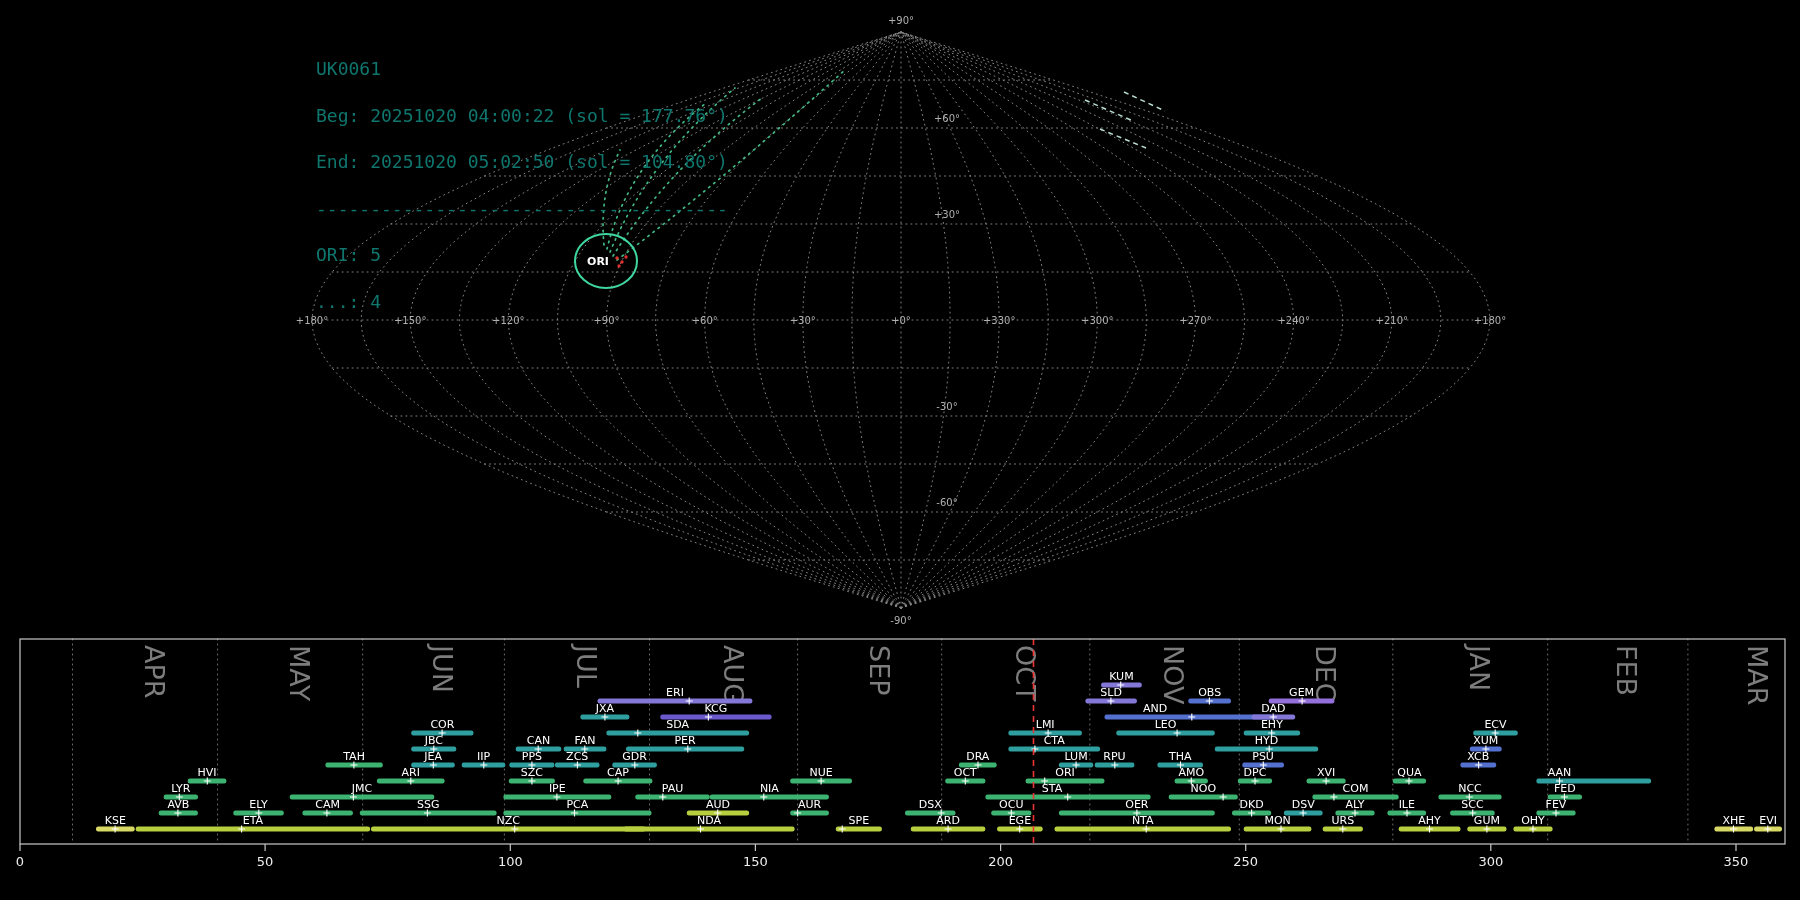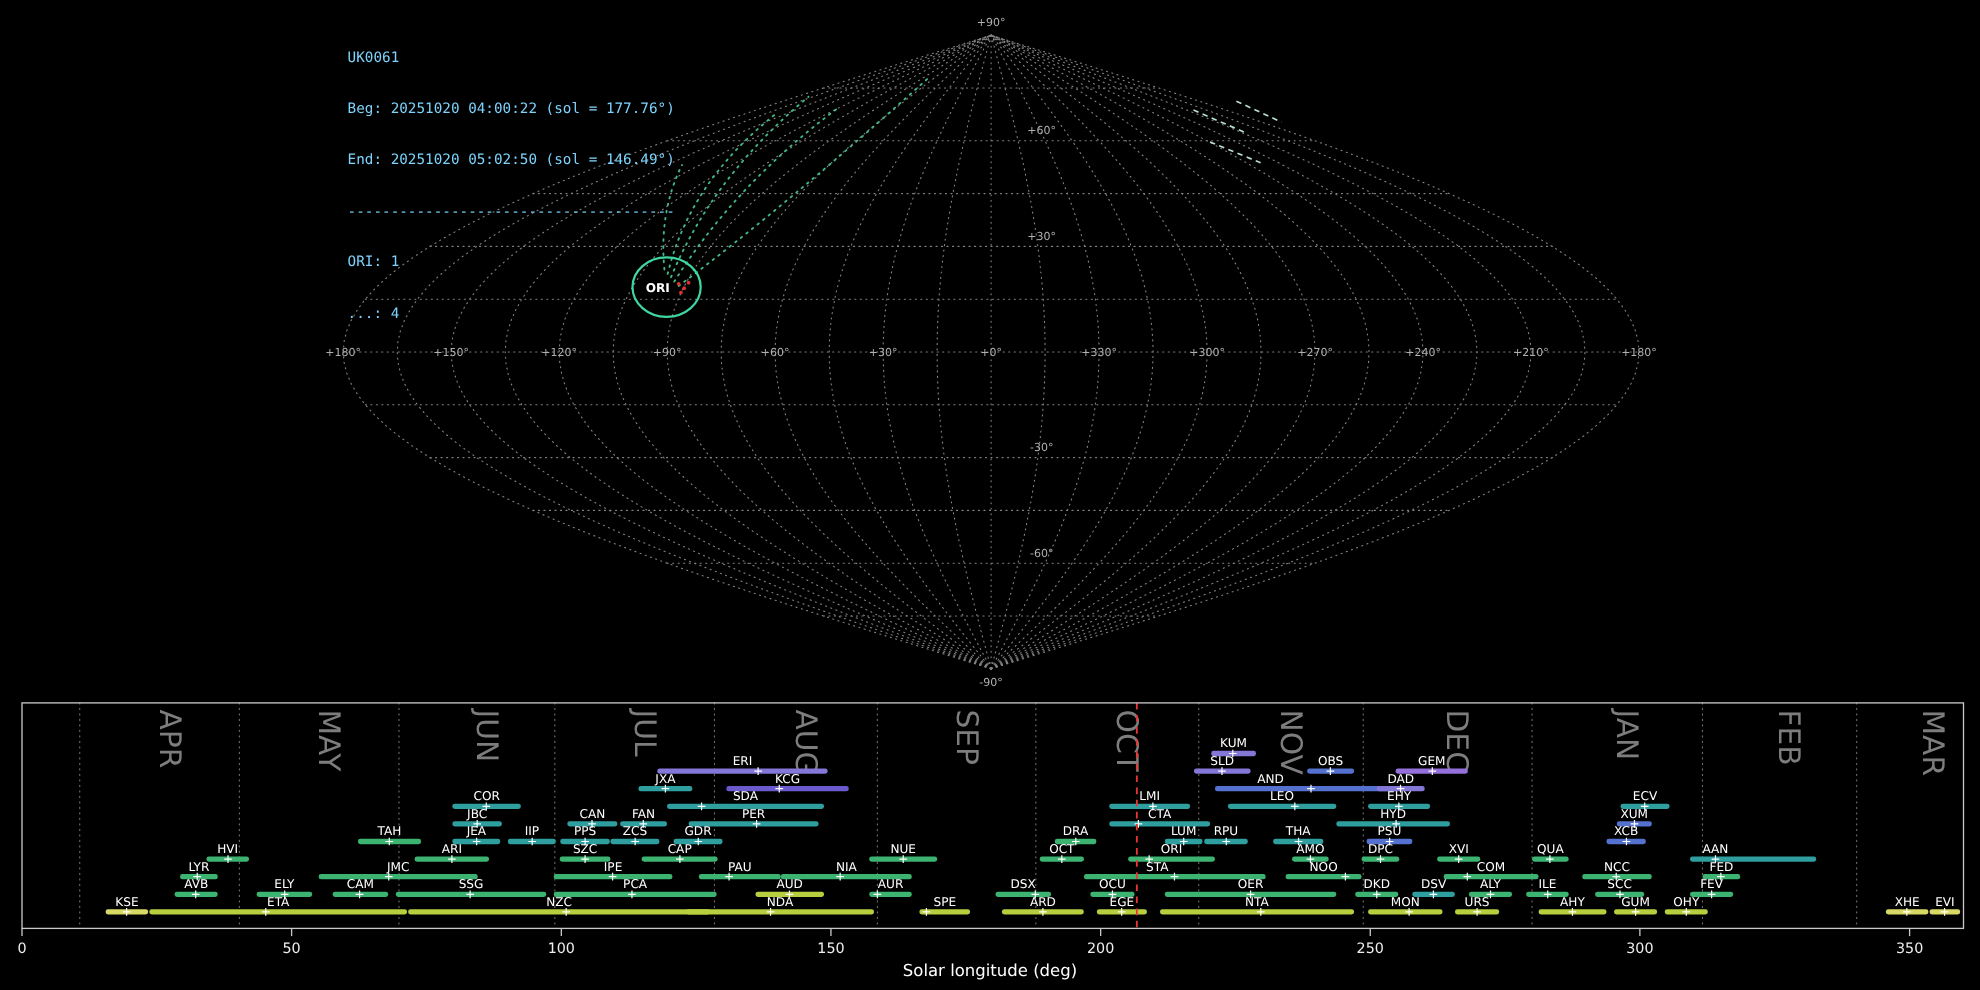--- a/index.html
+++ b/index.html
@@ -1,20 +1,20 @@
 <!DOCTYPE html>
 <html><head>
 <meta charset="utf-8">
 <style>
   html,body{margin:0;padding:0;background:#000;}
   .screen{position:relative;width:1800px;height:900px;background:#000;overflow:hidden;
           font-family:"DejaVu Sans",sans-serif;}
   .skymap-wrap{position:absolute;top:0;left:0;width:1800px;height:630px;}
-  .info{position:absolute;left:316px;top:14px;color:#7dd3fc;
-        font-family:"DejaVu Sans Mono",monospace;font-size:13px;line-height:15.5px;white-space:pre;}
+  .info{position:absolute;left:316px;top:30px;color:#0f766e;
+        font-family:"DejaVu Sans Mono",monospace;font-size:18px;line-height:15.5px;white-space:pre;}
   .timeline-wrap{position:absolute;top:630px;left:0;width:1800px;height:270px;}
   .xlabel{position:absolute;top:873px;left:0;width:1800px;text-align:center;color:#fff;
           font-size:15px;font-family:"DejaVu Sans",sans-serif;}
   svg text{user-select:none;}
 </style>
 </head>
 <body>
 
 <div class="screen">
 
@@ -94,23 +94,23 @@
         <ellipse cx="606" cy="261" rx="31" ry="27" stroke="#3fd69f" stroke-width="2" fill="none"></ellipse>
         <text x="598" y="265" fill="#fff" font-size="11" font-weight="bold" text-anchor="middle" font-family="&quot;DejaVu Sans&quot;,sans-serif">ORI</text>
         <circle cx="617" cy="258" r="1.7" fill="#e03030"></circle>
         <circle cx="622" cy="262" r="1.7" fill="#e03030"></circle>
         <circle cx="626" cy="257" r="1.7" fill="#e03030"></circle>
         <circle cx="619" cy="266" r="1.7" fill="#e03030"></circle>
       </svg>
     <div class="info">
       <div class="info-line">UK0061</div>
       <div class="info-line">Beg: 20251020 04:00:22 (sol = 177.76°)</div>
-      <div class="info-line">End: 20251020 05:02:50 (sol = 146.49°)</div>
+      <div class="info-line">End: 20251020 05:02:50 (sol = 104.80°)</div>
       <div class="info-line">--------------------------------------</div>
-      <div class="info-line">ORI: 1</div>
+      <div class="info-line">ORI: 5</div>
       <div class="info-line">...: 4</div>
     </div>
   </div>
 
   <div class="timeline-wrap">
     <svg id="timeline" width="1800" height="270">
         <g fill="#7d7d7d" font-size="27" font-family="&quot;DejaVu Sans&quot;,sans-serif">
           <text transform="translate(145.0,15) rotate(90)">APR</text>
           <text transform="translate(290.1,15) rotate(90)">MAY</text>
           <text transform="translate(433.3,15) rotate(90)">JUN</text>
@@ -591,15 +591,14 @@
           <line x1="1245.7" y1="214" x2="1245.7" y2="221" stroke="#c8c8c8" stroke-width="1.2"></line>
           <text x="1245.7" y="236" fill="#eee" font-size="13" text-anchor="middle" font-family="&quot;DejaVu Sans&quot;,sans-serif">250</text>
           <line x1="1490.8" y1="214" x2="1490.8" y2="221" stroke="#c8c8c8" stroke-width="1.2"></line>
           <text x="1490.8" y="236" fill="#eee" font-size="13" text-anchor="middle" font-family="&quot;DejaVu Sans&quot;,sans-serif">300</text>
           <line x1="1736.0" y1="214" x2="1736.0" y2="221" stroke="#c8c8c8" stroke-width="1.2"></line>
           <text x="1736.0" y="236" fill="#eee" font-size="13" text-anchor="middle" font-family="&quot;DejaVu Sans&quot;,sans-serif">350</text>
         </g>
       </svg>
   </div>
 
-  <div class="xlabel">Solar longitude (deg)</div>
 
 </div>
 
 </body></html>

